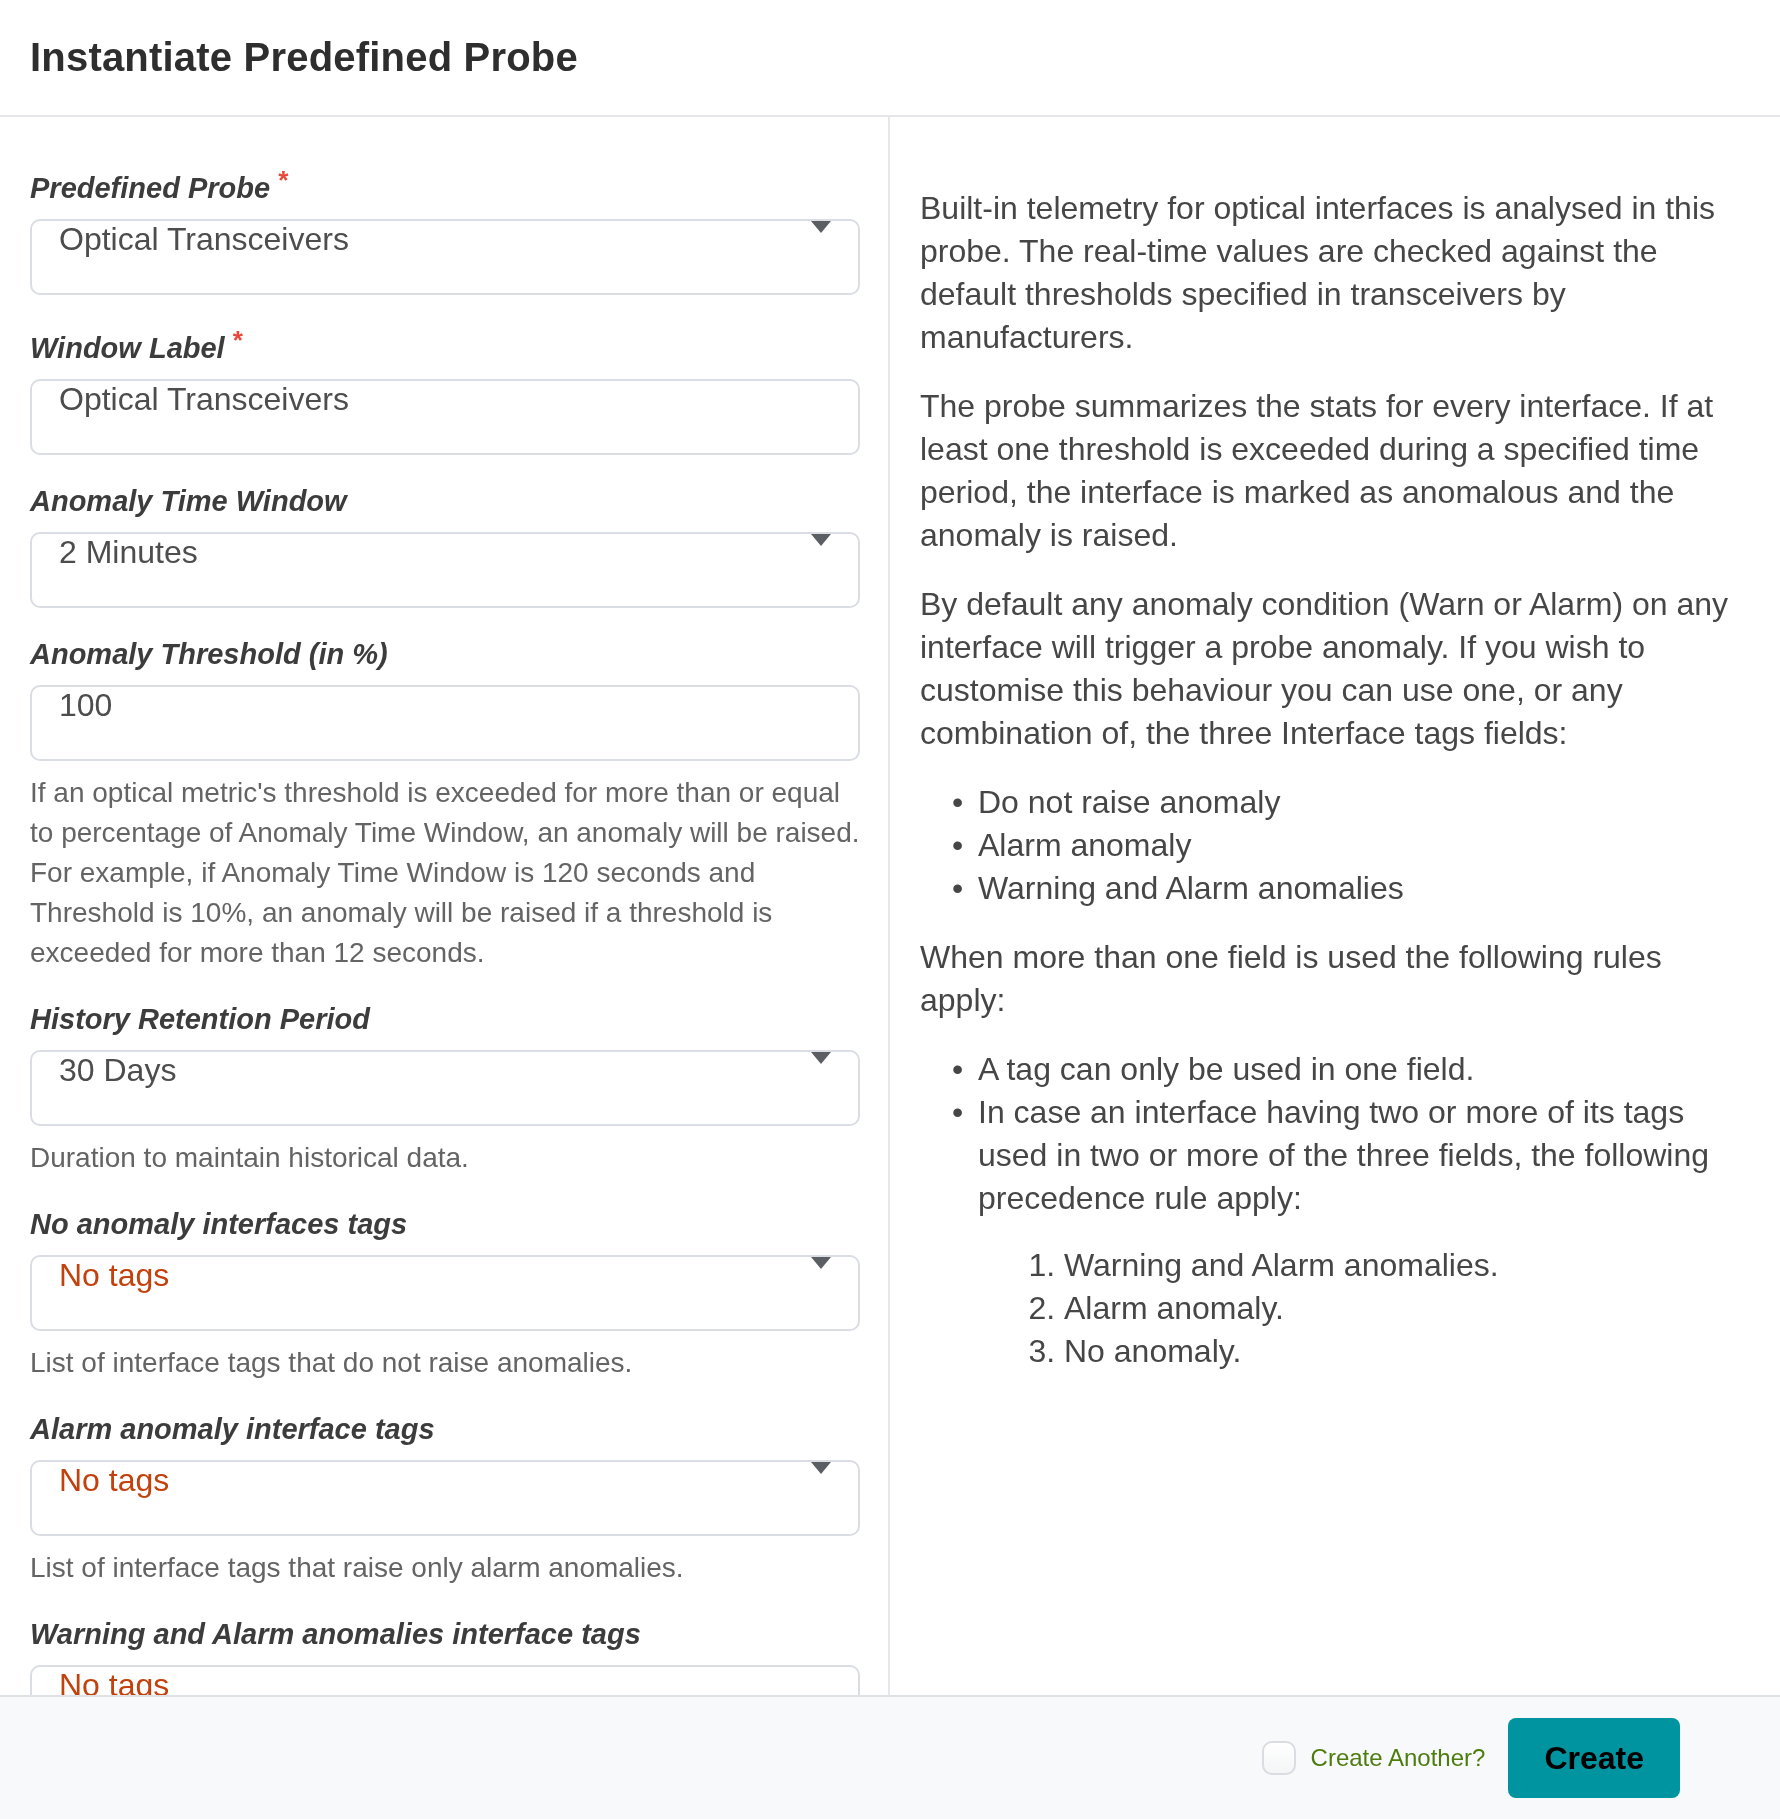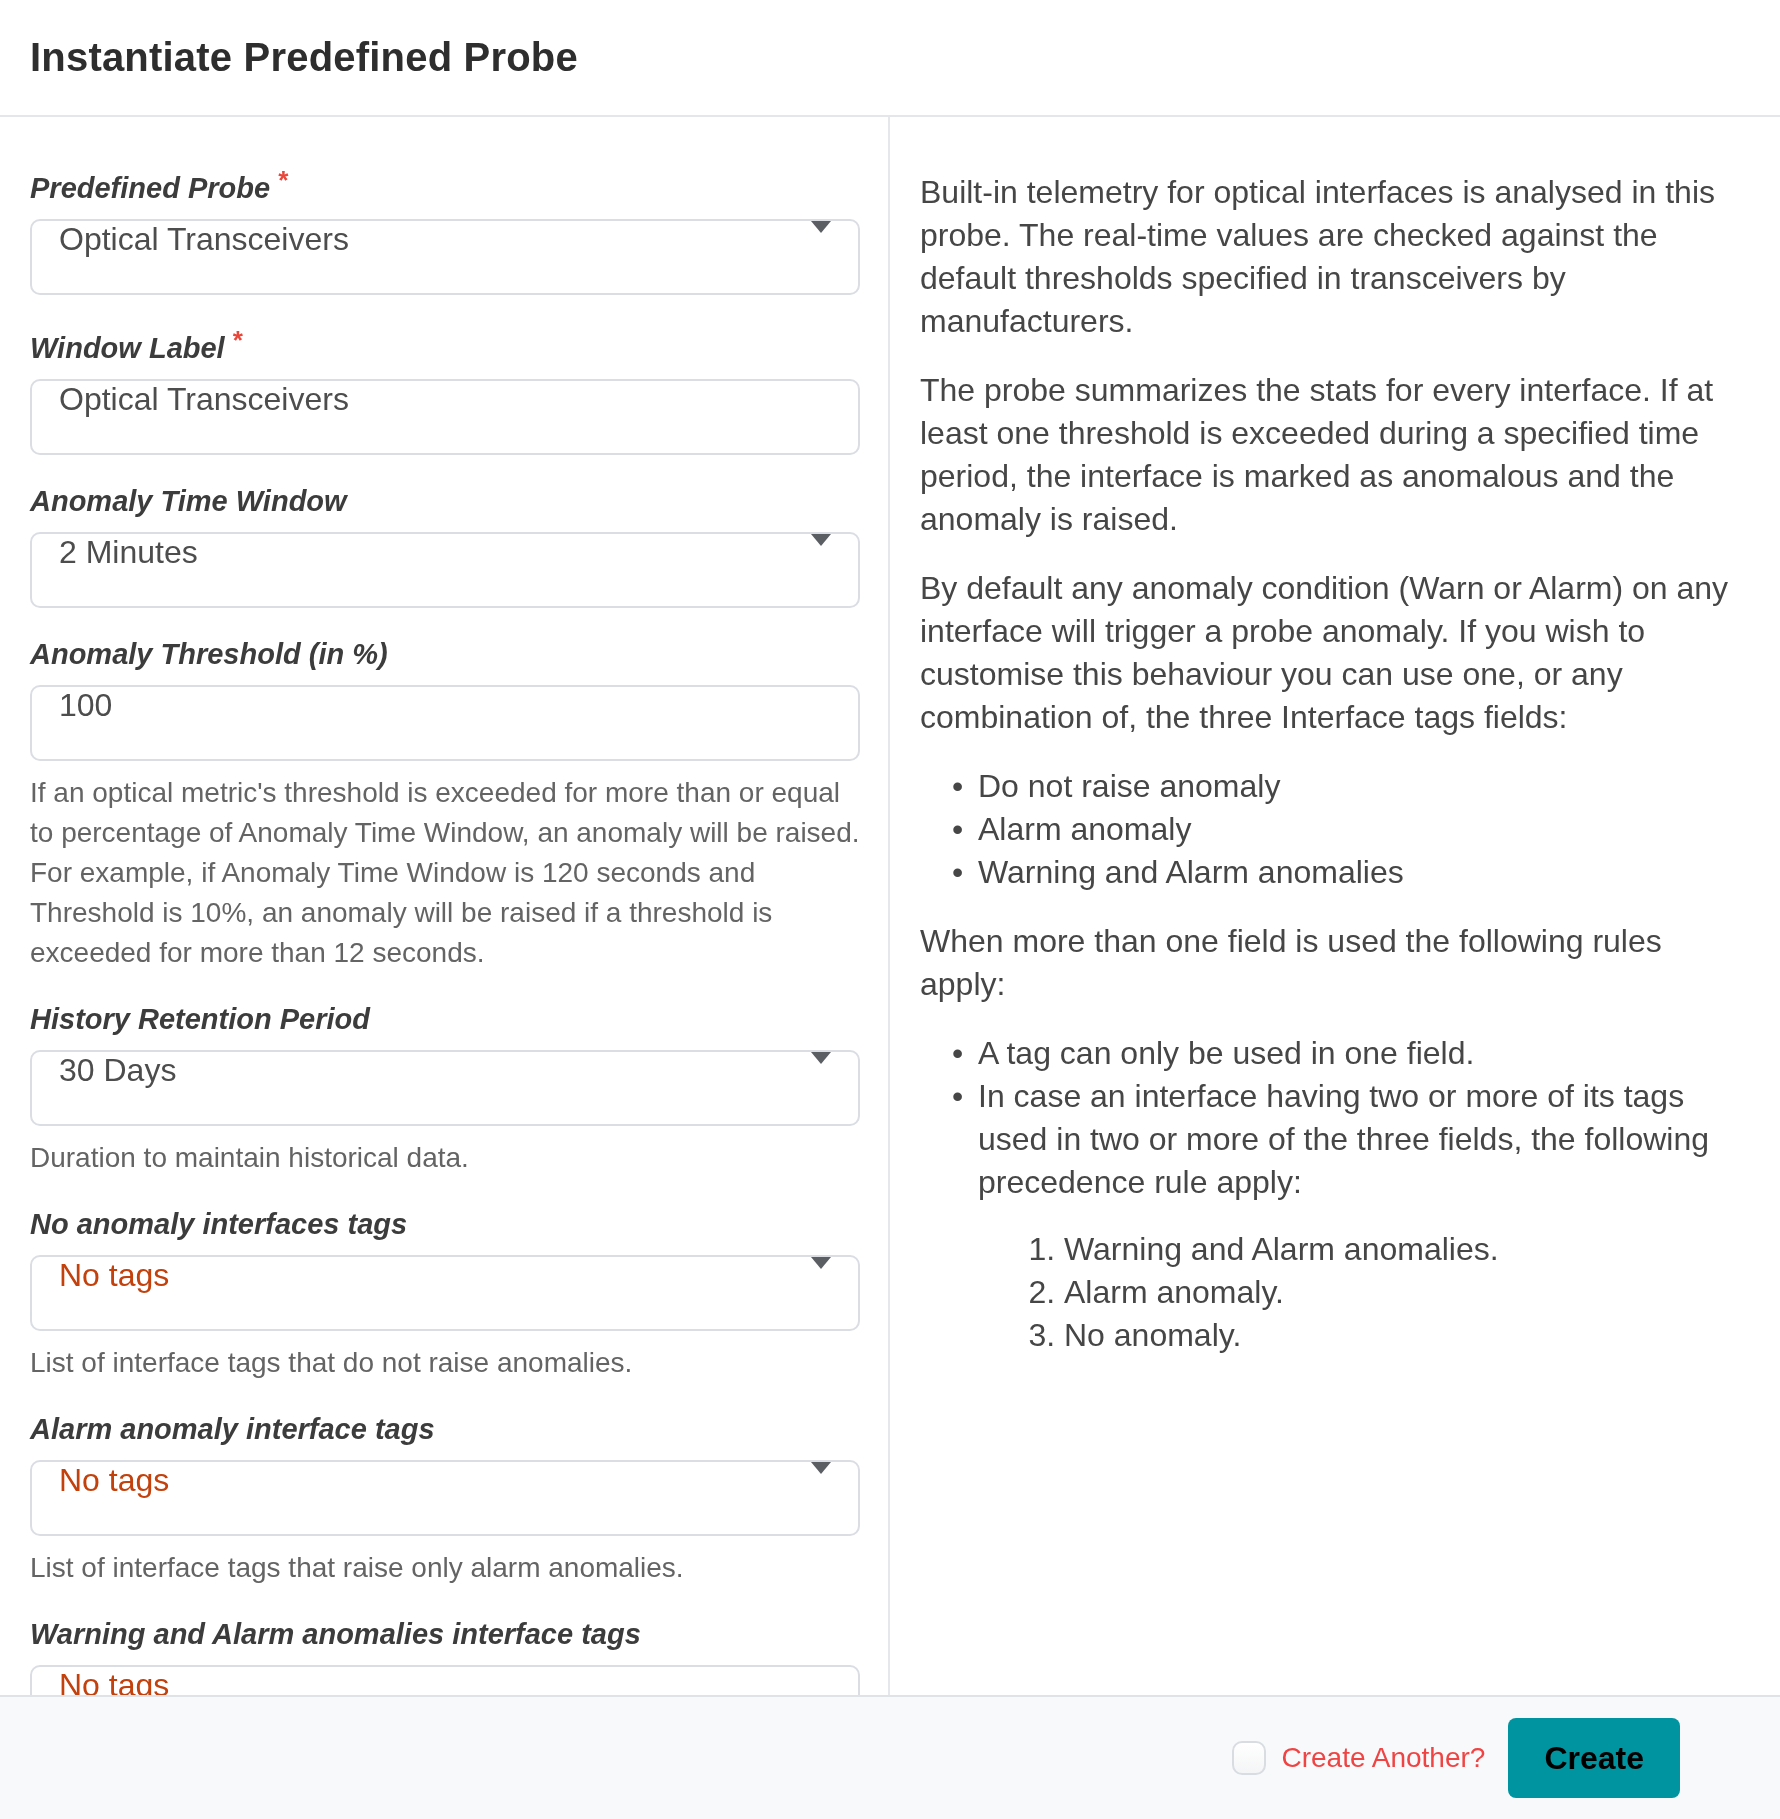--- a/index.html
+++ b/index.html
@@ -36,21 +36,21 @@
     overflow: hidden;
   }
   .col-form {
     width: 890px;
     flex: 0 0 890px;
     border-right: 2px solid #e5e7ea;
     padding: 48px 28px 0 30px;
   }
   .col-desc {
     flex: 1 1 auto;
-    padding: 54px 34px 0 30px;
+    padding: 70px 34px 0 30px;
     font-size: 32px;
     line-height: 43px;
     color: #464646;
   }
 
   
   .group { margin-bottom: 30px; }
   .flabel {
     font-size: 29px;
     font-weight: 700;
@@ -136,22 +136,22 @@
   }
   .checkbox {
     width: 34px;
     height: 34px;
     border: 2px solid #d9dce1;
     border-radius: 10px;
     background: linear-gradient(#ffffff, #f4f5f6);
     cursor: pointer;
   }
   .chk-label {
-    font-size: 28px;
-    color: #ef4444;
+    font-size: 24px;
+    color: #4d7c0f;
     cursor: pointer;
   }
   .create-btn {
     min-width: 165px;
     height: 80px;
     padding: 0 36px;
     border: none;
     border-radius: 8px;
     background: #0094a0;
     color: #000000;

